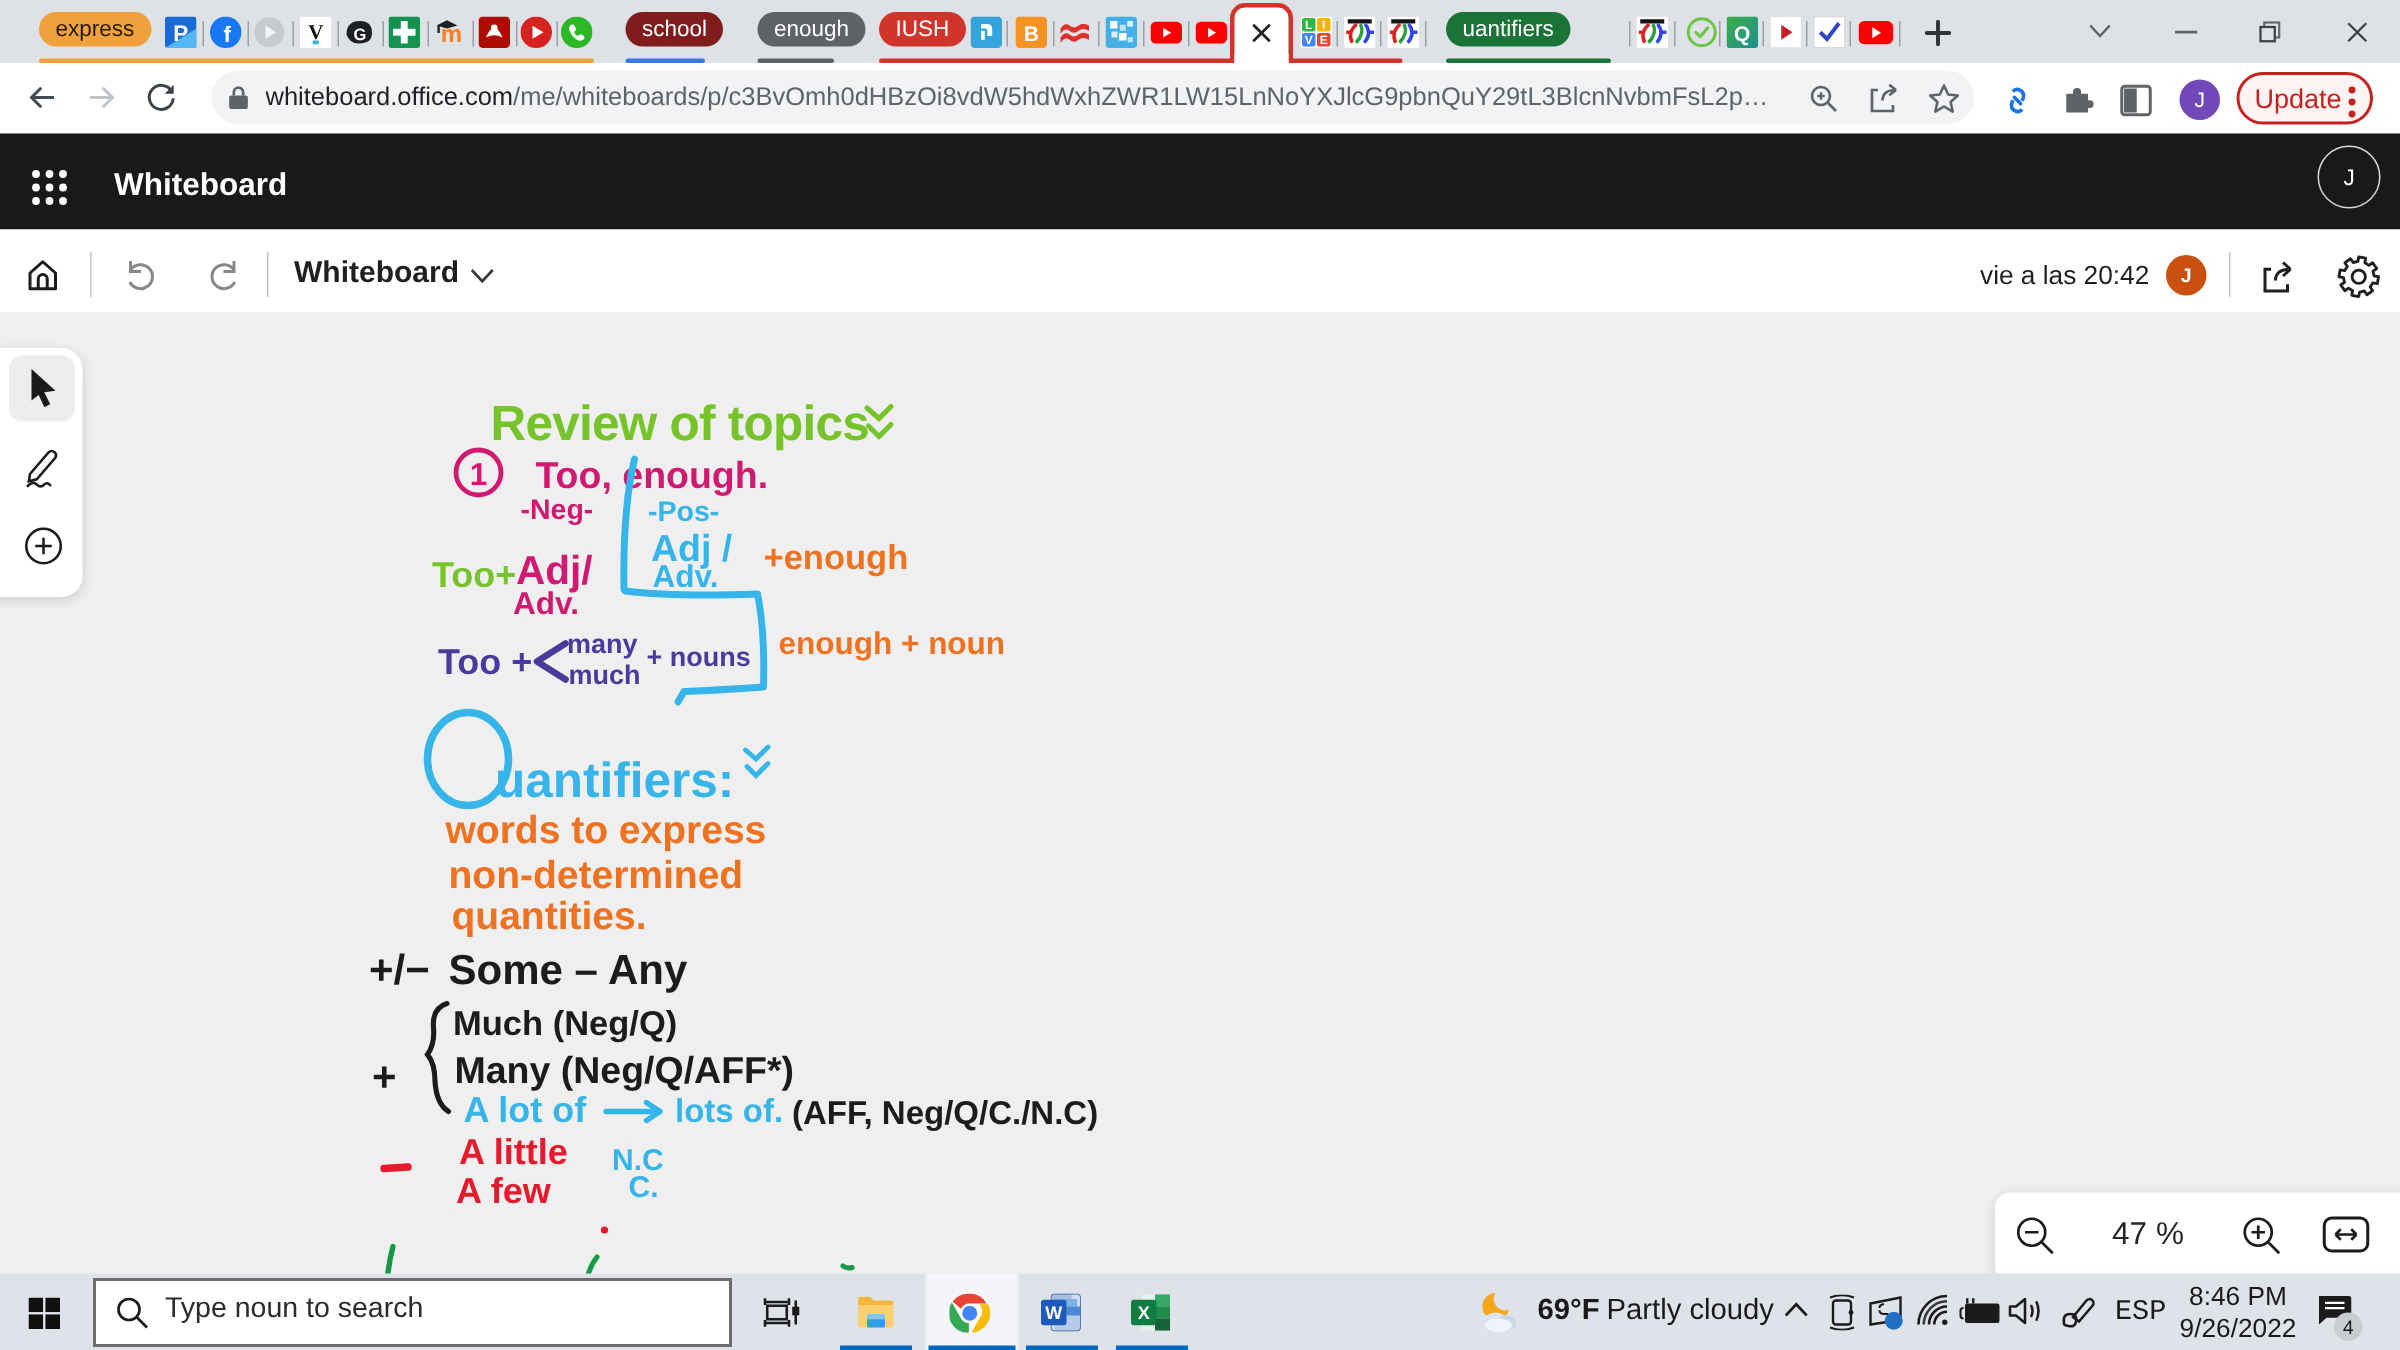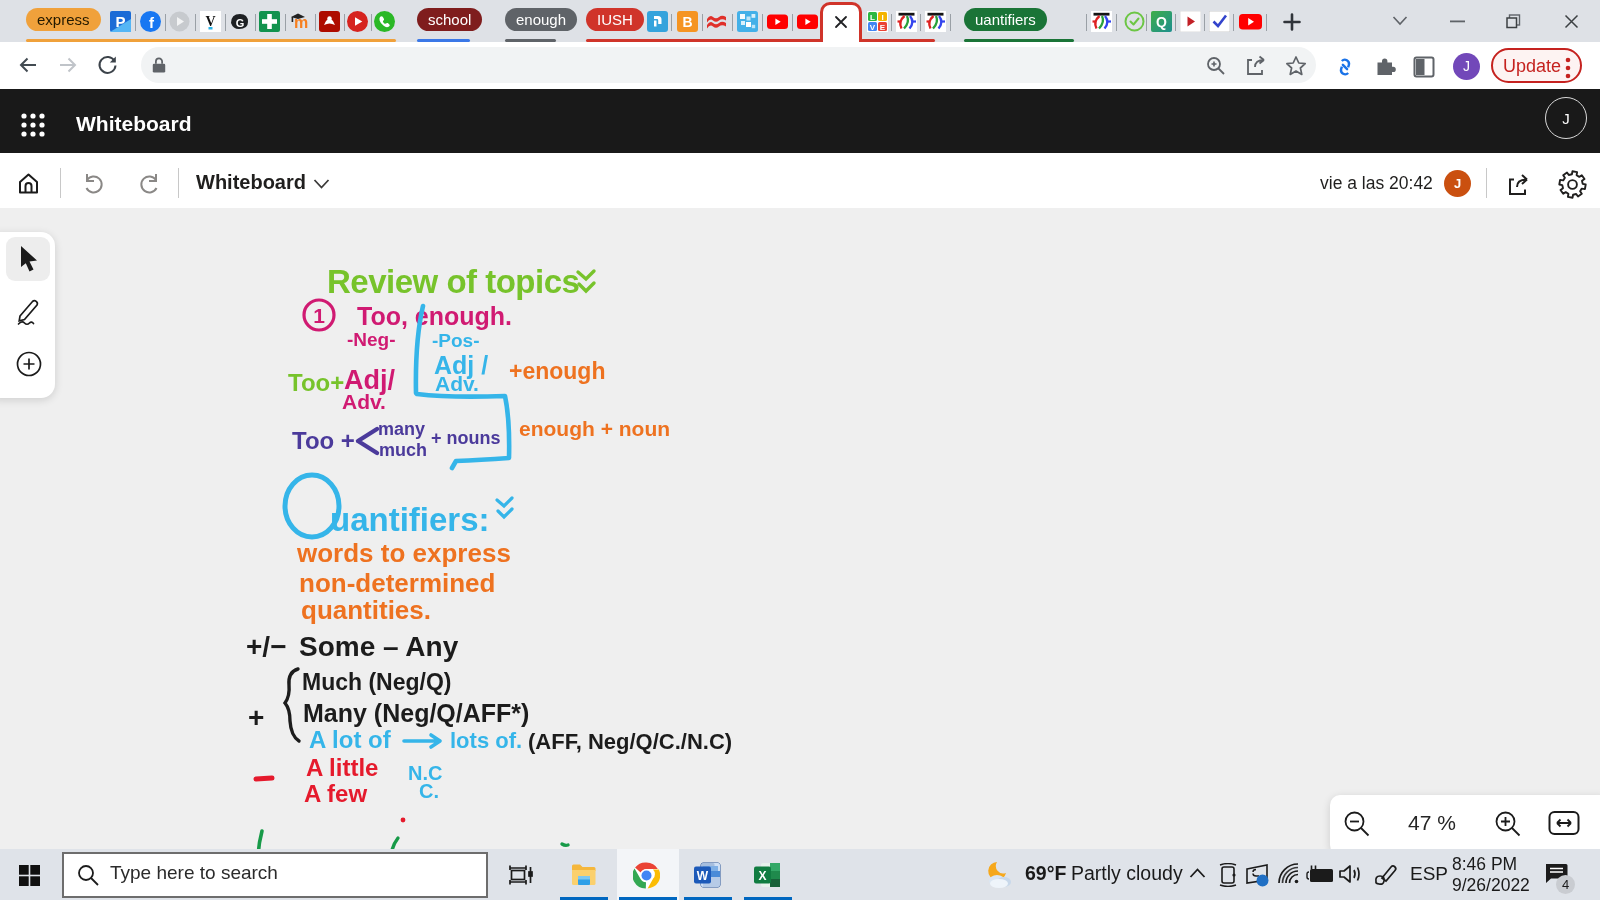--- a/index.html
+++ b/index.html
@@ -311,20 +311,21 @@
     <svg class="abs" style="left:97px;top:13px;" width="21" height="21" viewBox="0 0 21 21">
       <path d="M17.5 6 A 8 8 0 1 0 18.5 10.5" fill="none" stroke="#3c434a" stroke-width="2"></path>
       <path d="M18.8 1.5 L18.8 7.5 L12.8 7.5 Z" fill="#3c434a"></path>
     </svg>
 
     <div class="abs" style="left:141px;top:5px;width:1175px;height:36px;background:#f1f3f4;border-radius:18px;"></div>
     <svg class="abs" style="left:151px;top:14px;" width="16" height="19" viewBox="0 0 18 20">
       <rect x="2" y="8" width="14" height="10" rx="1.5" fill="#5f6368"></rect>
       <path d="M5.5 8 V5.5 A3.5 3.5 0 0 1 12.5 5.5 V8" fill="none" stroke="#5f6368" stroke-width="2"></path>
     </svg>
+    <div class="abs" style="left:177px;top:13px;width:1012px;height:24px;overflow:hidden;font-size:17px;color:#202124;white-space:nowrap;">whiteboard.office.com<span style="color:#5f6368;">/me/whiteboards/p/c3BvOmh0dHBzOi8vdW5hdWxhZWR1LW15LnNoYXJlcG9pbnQuY29tL3BlcnNvbmFsL2p…</span></div>
     <svg class="abs" style="left:1205px;top:13px;" width="22" height="22" viewBox="0 0 22 22">
       <circle cx="9" cy="9" r="6" fill="none" stroke="#5f6368" stroke-width="1.8"></circle>
       <path d="M13.5 13.5 L19 19" stroke="#5f6368" stroke-width="1.8"></path>
       <path d="M9 6.5 V11.5 M6.5 9 H11.5" stroke="#5f6368" stroke-width="1.6"></path>
     </svg>
     <svg class="abs" style="left:1245px;top:13px;" width="22" height="22" viewBox="0 0 22 22">
       <path d="M7 5 L3 5 L3 19 L17 19 L17 15" fill="none" stroke="#5f6368" stroke-width="1.8"></path>
       <path d="M10 12 Q10 5 19 5 M19 5 L14.5 1.5 M19 5 L14.5 8.5" fill="none" stroke="#5f6368" stroke-width="1.8"></path>
     </svg>
     <svg class="abs" style="left:1285px;top:13px;" width="22" height="22" viewBox="0 0 22 22">
@@ -442,21 +443,21 @@
         <rect x="11.3" y="0" width="9.7" height="9.7"></rect>
         <rect x="0" y="11.3" width="9.7" height="9.7"></rect>
         <rect x="11.3" y="11.3" width="9.7" height="9.7"></rect>
       </g>
     </svg>
     <div class="abs" style="left:62px;top:3px;width:426px;height:46px;background:#fff;border:2px solid #6d6d6d;"></div>
     <svg class="abs" style="left:76px;top:14px;" width="24" height="24" viewBox="0 0 24 24">
       <circle cx="10" cy="10" r="7" fill="none" stroke="#1b1b1b" stroke-width="1.8"></circle>
       <path d="M15 15 L22 22" stroke="#1b1b1b" stroke-width="1.8"></path>
     </svg>
-    <div class="abs" style="left:110px;top:13px;font-size:19px;color:#2b2b2b;">Type here to search</div>
+    <div class="abs" style="left:110px;top:13px;font-size:19px;color:#2b2b2b;">Type noun to search</div>
     <svg class="abs" style="left:508px;top:14px;" width="26" height="24" viewBox="0 0 26 24">
       <g fill="none" stroke="#1b1b1b" stroke-width="1.7">
         <path d="M2 5 L18 5 M2 19 L18 19"></path>
         <rect x="3.5" y="7.5" width="13" height="9"></rect>
         <path d="M2 2.5 L2 7 M18 2.5 L18 7 M2 17 L2 21.5 M18 17 L18 21.5"></path>
         <path d="M22.5 4 L22.5 20"></path>
         <rect x="21" y="9" width="3" height="4" fill="#1b1b1b"></rect>
       </g>
     </svg>
 
@@ -540,20 +541,20 @@
       <path d="M5.5 5 L5.5 1.5 M9.5 5 L9.5 1.5" stroke="#1b1b1b" stroke-width="1.6"></path>
       <path d="M3 8 Q1 8 1 10 L1 13 Q1 15 3 15" fill="none" stroke="#1b1b1b" stroke-width="1.4"></path>
     </svg>
     <svg class="abs" style="left:1338px;top:13px;" width="26" height="24" viewBox="0 0 26 24">
       <path d="M2 9 L6 9 L12 4 L12 20 L6 15 L2 15 Z" fill="none" stroke="#1b1b1b" stroke-width="1.7" stroke-linejoin="round"></path>
       <path d="M16 8 Q18 12 16 16 M19.5 5.5 Q22.5 12 19.5 18.5" fill="none" stroke="#1b1b1b" stroke-width="1.7"></path>
     </svg>
     <svg class="abs" style="left:1374px;top:14px;" width="24" height="23" viewBox="0 0 24 23">
       <path d="M2 19 Q1 13 6 13 Q11 13 10 18 Q9.5 22 5 21 Q1.5 20.5 2 19 Z M8 15 L17 4 A 2.3 2.3 0 0 1 21 7.5 L12 18 Z" fill="none" stroke="#1b1b1b" stroke-width="1.7"></path>
     </svg>
-    <div class="abs" style="left:1410px;top:14px;font-size:19px;color:#1a1a1a;">ESP</div>
-    <div class="abs" style="left:1452px;top:5px;width:80px;font-size:17.5px;color:#1a1a1a;line-height:21px;">8:46 PM<br>9/26/2022</div>
+    <div class="abs" style="left:1410px;top:14px;font-size:19px;color:#1a1a1a;font-family:Liberation Mono, monospace;">ESP</div>
+    <div class="abs" style="left:1452px;top:5px;width:80px;text-align:center;font-size:17.5px;color:#1a1a1a;line-height:21px;">8:46 PM<br>9/26/2022</div>
     <svg class="abs" style="left:1543px;top:13px;" width="26" height="25" viewBox="0 0 26 25">
       <path d="M3 2 L23 2 Q24.5 2 24.5 3.5 L24.5 15 Q24.5 16.5 23 16.5 L8 16.5 L3 21 L3 3.5 Q3 2 3 2 Z" fill="#1b1b1b"></path>
       <path d="M7 6.5 L20 6.5 M7 10 L20 10" stroke="#fff" stroke-width="1.5"></path>
     </svg>
     <div class="abs" style="left:1556px;top:26px;width:19px;height:19px;border-radius:50%;background:#c9ccd1;color:#1b1b1b;font-size:13px;text-align:center;line-height:19px;">4</div>
   </div>
 
 </body></html>

